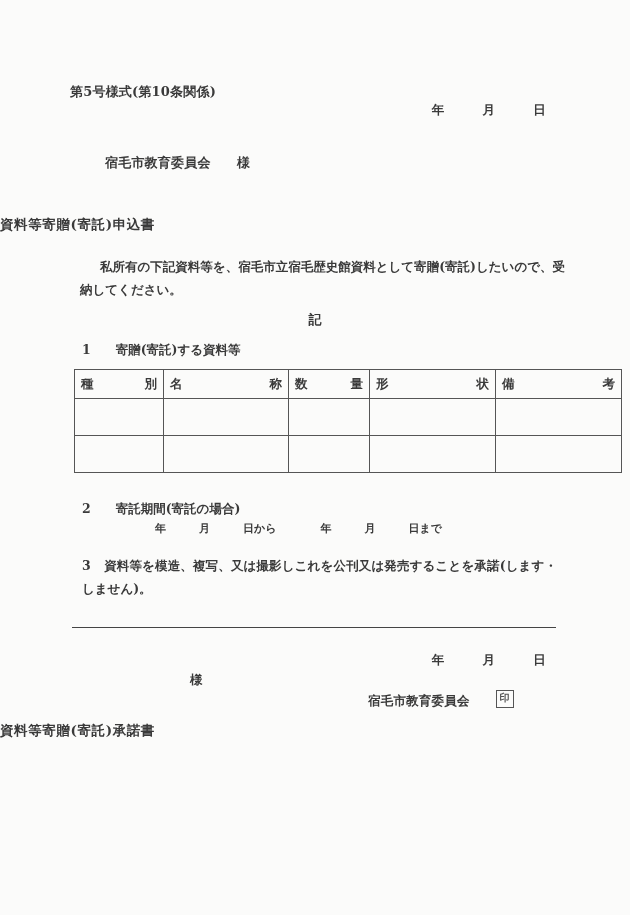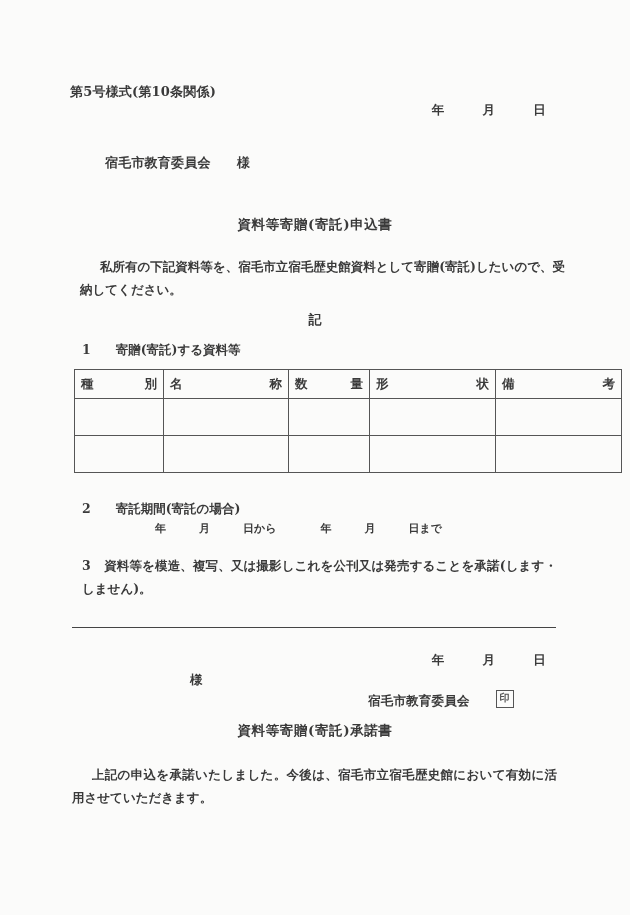--- a/index.html
+++ b/index.html
@@ -95,21 +95,20 @@
     text-align: center;
     color: #555;
     overflow: hidden;
   }
 
   
   .doc-title {
     position: absolute;
     left: 0;
     width: 630px;
-    text-align: center;
     font-size: 13.5px;
     letter-spacing: 0.6px;
   }
   #title-application { top: 216px; }
   #title-acceptance  { top: 722px; }
 
   
   .body-para {
     position: absolute;
     font-size: 12.5px;
@@ -316,15 +315,14 @@
   <div id="form-separator"></div>
 
   <div class="t jp" id="date-line-bottom">年　　　月　　　日</div>
 
   <div class="t jp" id="addressee-bottom">様</div>
 
   <div class="t jp" id="issuer-line"><span>宿毛市教育委員会</span><span class="seal-square">印</span></div>
 
   <div class="doc-title jp" id="title-acceptance">資料等寄贈(寄託)承諾書</div>
 
-  <div class="body-para jp" id="closing-paragraph">上記の申込を承諾いたしました。今後は、宿毛市立宿毛歴史館において有効に活用させていただきます。</div>
 
 </div>
 
 </body></html>

